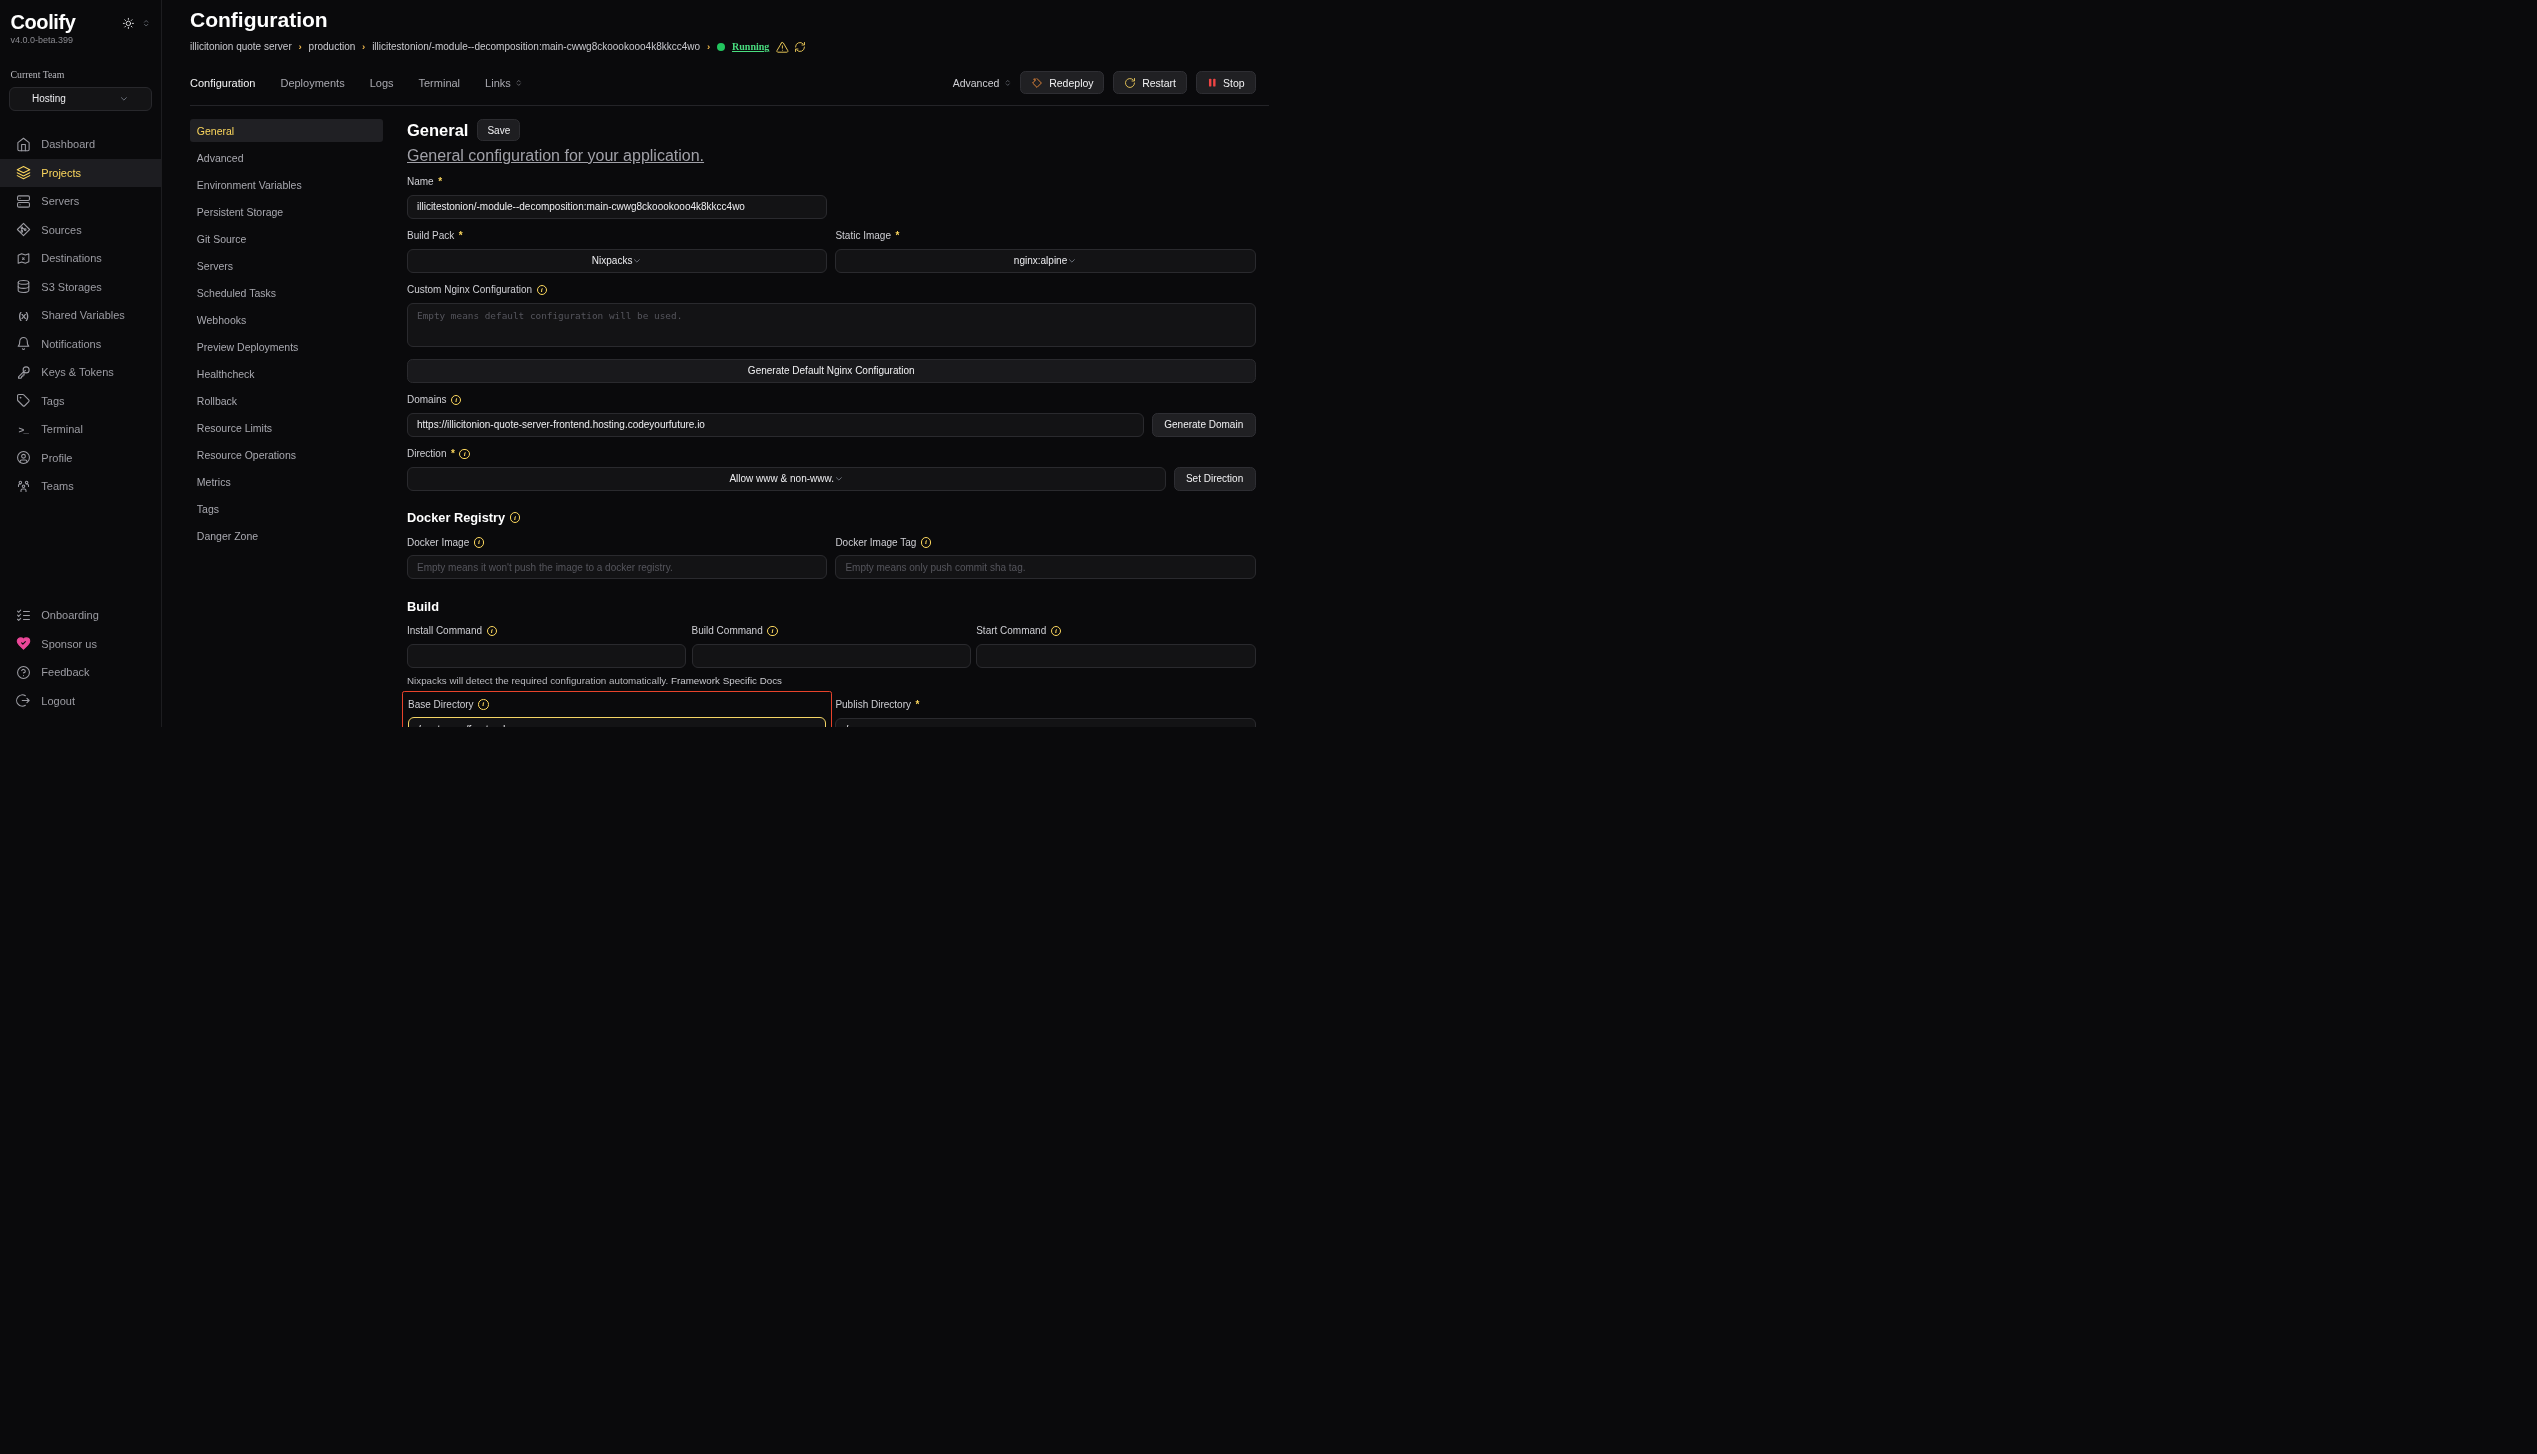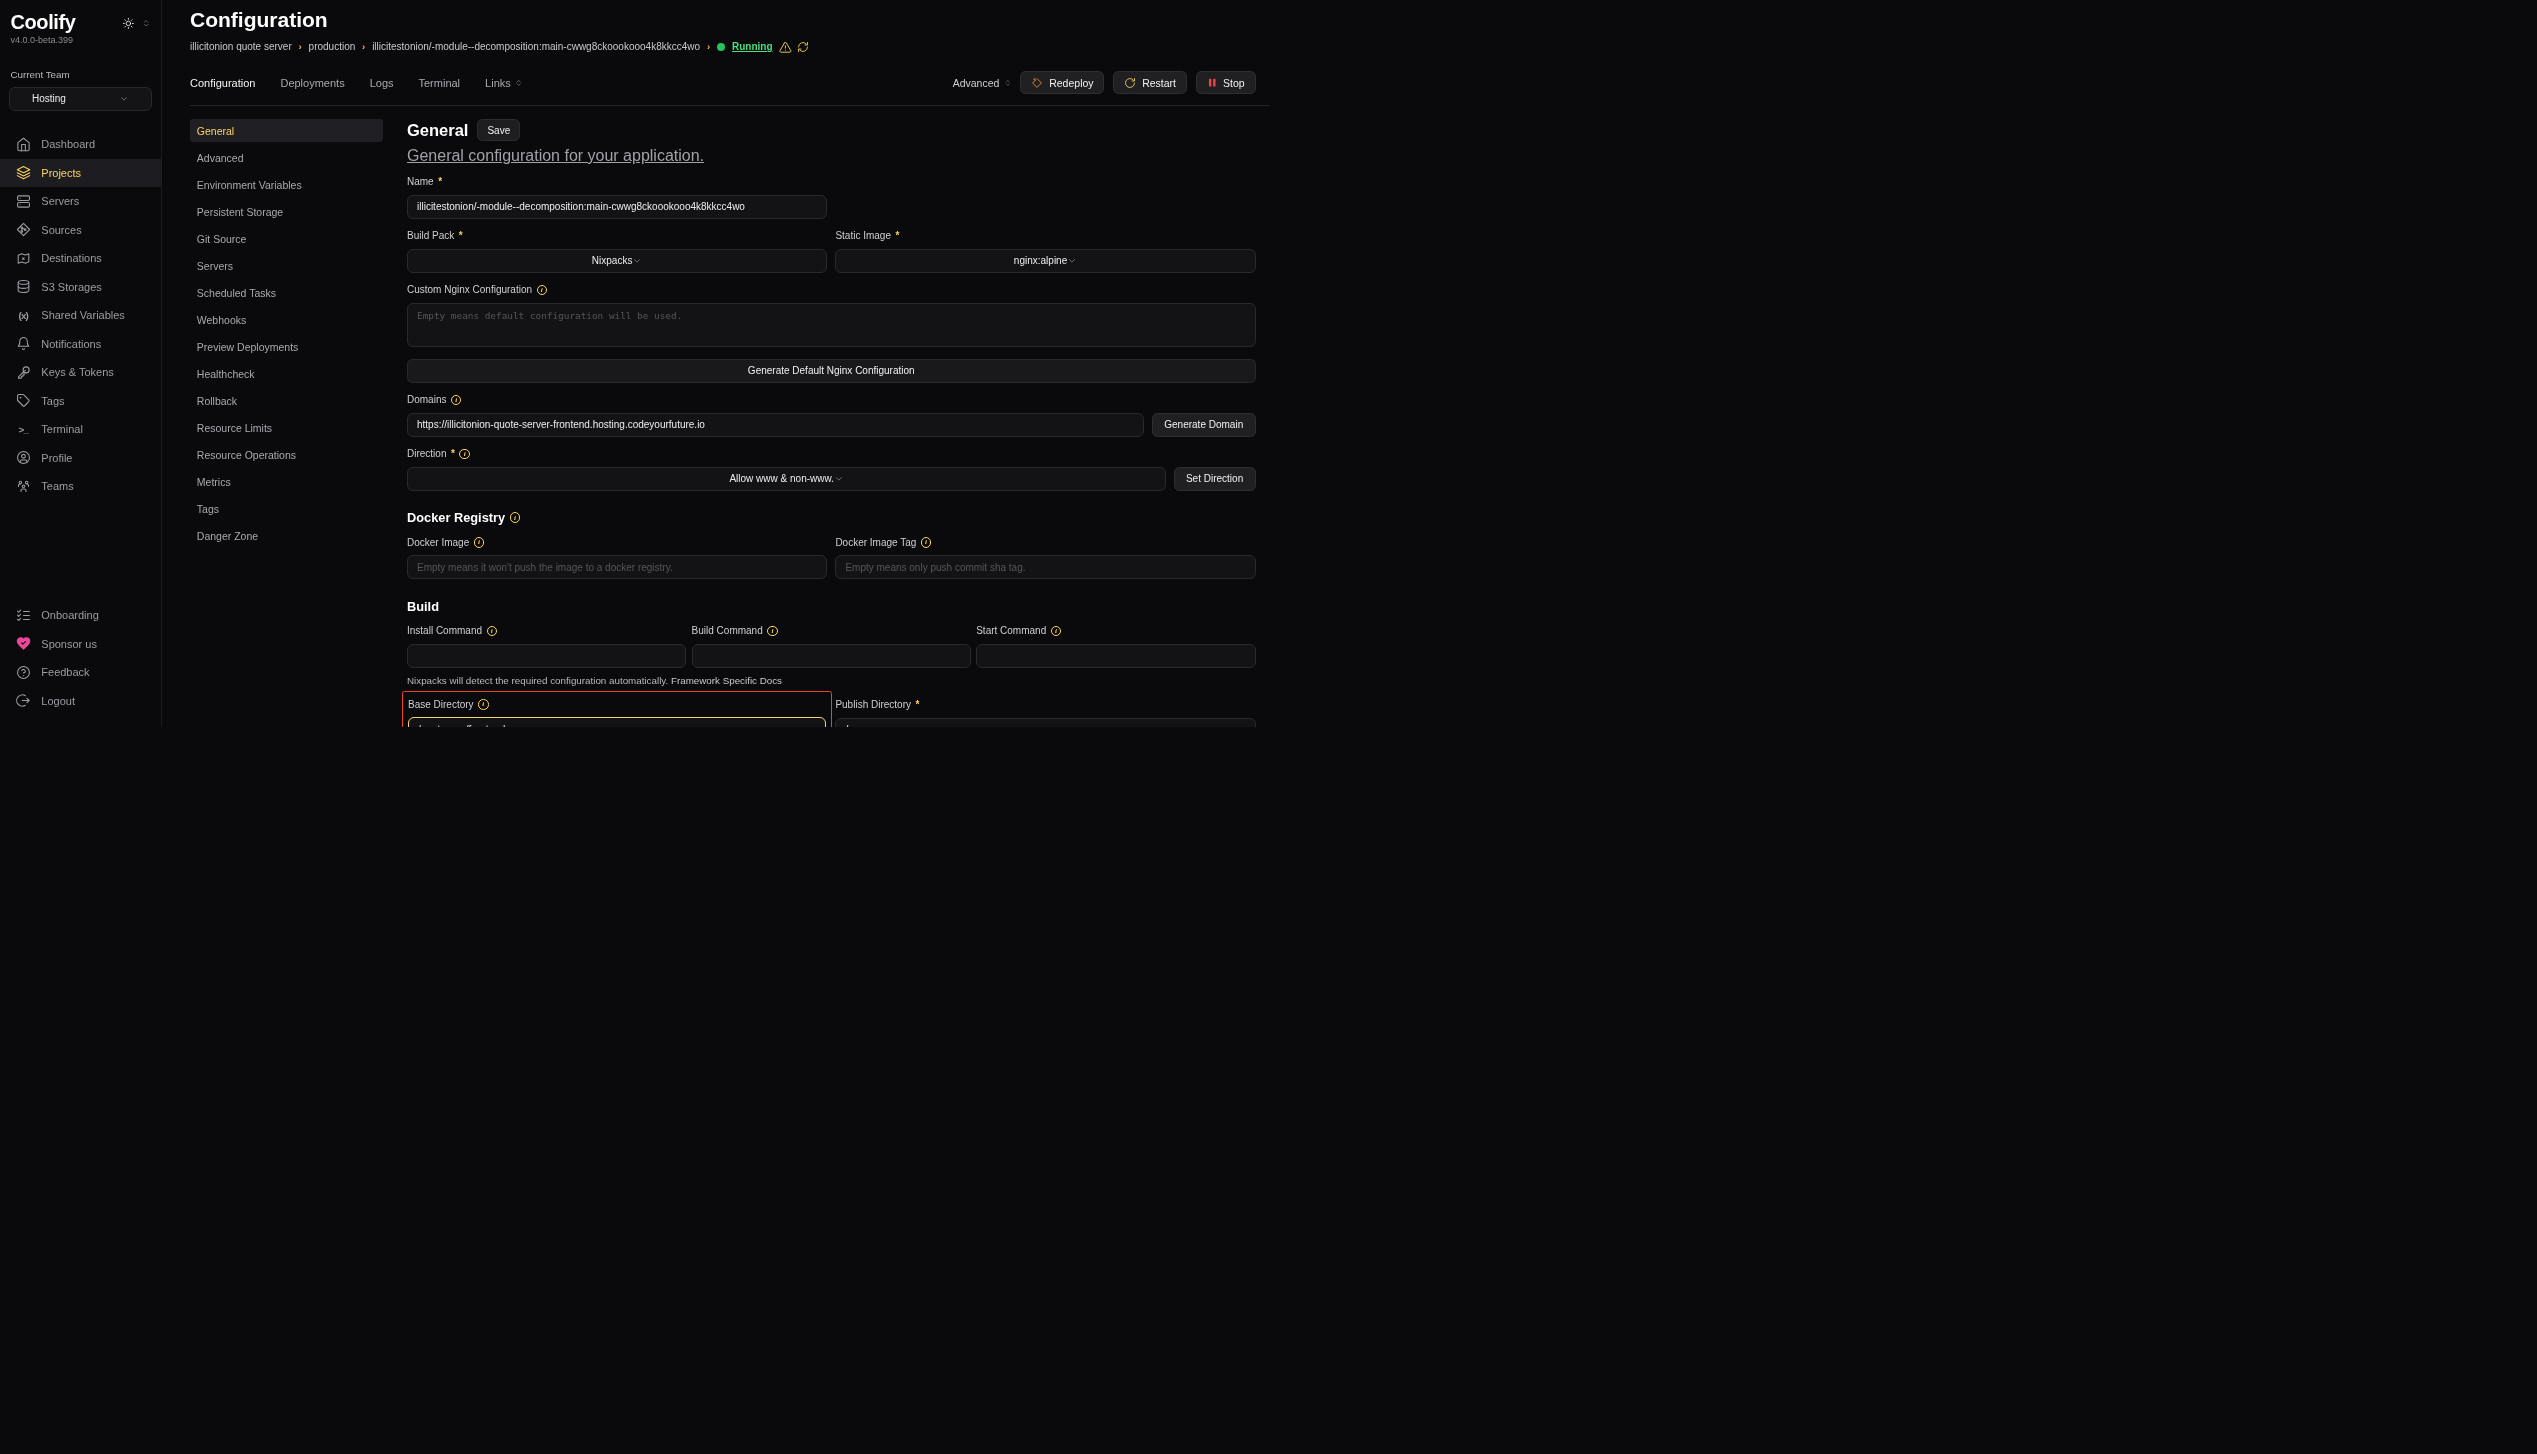--- a/index.html
+++ b/index.html
@@ -12,42 +12,42 @@
   }
   .app { display:flex; height:100%; }
 
   
   .sidebar { width:162px; flex:none; display:flex; flex-direction:column;
              border-right:0.8px solid #1d1d20; padding:10.5px 0 12px; }
   .logo-row { display:flex; align-items:flex-start; padding:0 10.5px; }
   .logo { font-size:20px; font-weight:bold; color:#ffffff; letter-spacing:-0.4px; line-height:1.1; flex:1; }
   .logo-icons { display:flex; align-items:center; gap:7.5px; margin-top:6px; color:#e3e3e6; }
   .version { padding:2.3px 10.5px 0; font-size:9px; color:#8b8b91; }
-  .team-label { margin-top:24px; padding:0 10.5px; font-size:9.8px; color:#b8b8be; }
+  .team-label { margin-top:24px; padding:0 10.5px; font-size:9.8px; color:#b8b8be;font-family:Liberation Serif, serif; }
   .team-select { margin:6.8px 9px 0; height:24px; background:#141416; border:0.8px solid #28282c;
                  border-radius:6px; display:flex; align-items:center; justify-content:space-between;
                  padding:0 22px; font-size:10px; color:#ececef; cursor:pointer; }
   .nav { margin-top:19.5px; display:flex; flex-direction:column; }
   .nav-item { height:28.5px; display:flex; align-items:center; gap:10.5px; padding-left:15.8px;
               font-size:11px; color:#9c9ca3; cursor:pointer; }
   .nav-item svg { width:15px; height:15px; flex:none; }
   .nav-item .txticon { width:15px; flex:none; text-align:center; font-weight:bold; font-size:9.8px; letter-spacing:-0.8px; }
   .nav-item.active { background:#1d1d21; color:#fbd65d; }
   .nav-item.active svg { color:#fbd65d; }
   .spacer { flex:1; }
   .heart { color:#ec4899; }
 
   
   .main { flex:1; display:flex; flex-direction:column; min-width:0; }
   .page-header { padding:7.5px 13.5px 0 28px; }
   .page-title { font-size:21px; font-weight:bold; color:#ffffff; }
   .breadcrumb { display:flex; align-items:center; gap:6.8px; margin-top:9px; font-size:10px; color:#c9c9ce; }
   .crumb-sep { color:#edb54b; font-weight:bold; font-size:9.8px; }
   .status-dot { width:8.3px; height:8.3px; border-radius:50%; background:#22c55e; }
-  .status-link { color:#4ade80; font-weight:bold; text-decoration:underline; }
+  .status-link { color:#4ade80; font-weight:bold; text-decoration:underline;font-family:Liberation Serif, serif; }
   .status-icons { display:flex; align-items:center; gap:5.3px; color:#fbd65d; }
 
   .tabbar { display:flex; align-items:center; margin-top:18px; padding:0 13.5px 10.5px 28px; }
   .tabs { display:flex; gap:25px; font-size:11px; color:#a9a9b0; }
   .tab { cursor:pointer; display:flex; align-items:center; gap:3.8px; }
   .tab.active { color:#f4f4f5; }
   .tab-actions { margin-left:auto; display:flex; align-items:center; gap:9px; }
   .adv-toggle { display:flex; align-items:center; gap:4.5px; color:#cfcfd4; font-size:10.5px; cursor:pointer; }
   .btn { display:flex; align-items:center; gap:6px; height:23px; padding:0 9.8px; background:#202023;
          border:0.8px solid #2e2e33; border-radius:5.3px; color:#f1f1f3; font-size:10.5px; cursor:pointer; }

